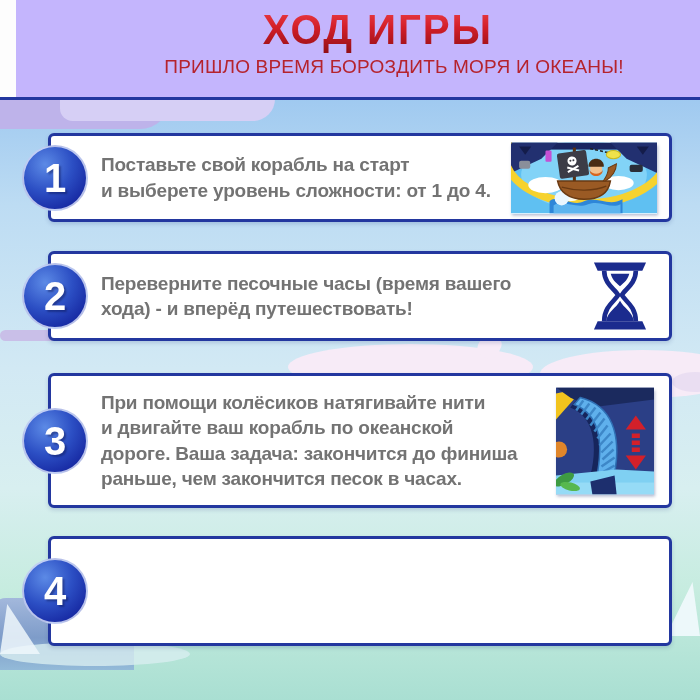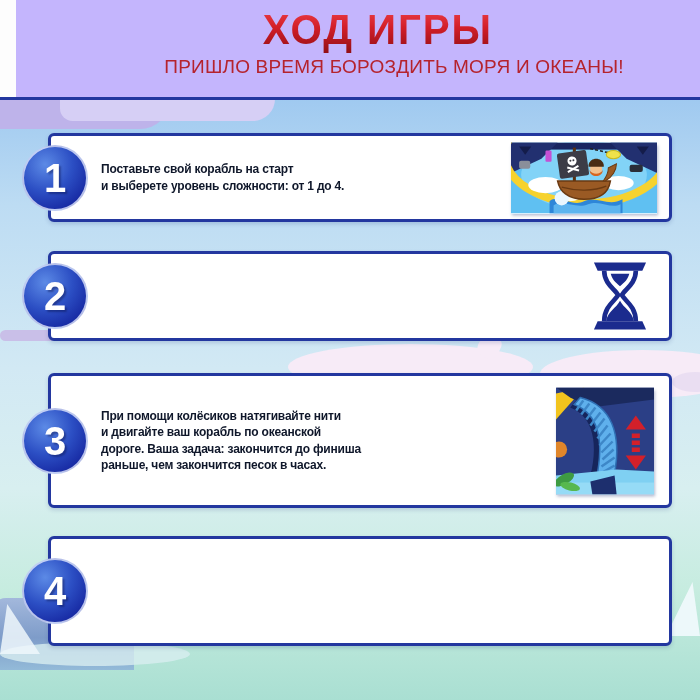--- a/index.html
+++ b/index.html
@@ -52,21 +52,21 @@
   .box-4 { top:536px; height:110px; }
 
   .step-circle { position:absolute; left:-29px; top:50%; transform:translateY(-50%);
     width:66px; height:66px; border-radius:50%;
     background:radial-gradient(circle at 34% 28%, #5c8ae6 0%, #2c4fc4 45%, #14249e 85%);
     border:2px solid rgba(235,240,255,0.75);
     display:flex; align-items:center; justify-content:center; z-index:4; }
   .step-num { color:#ffffff; font-size:40px; font-weight:800;
     text-shadow:2px 2px 2px rgba(10,20,80,0.45); line-height:1; }
 
-  .step-text { margin-left:50px; font-size:12px; font-weight:600; color:#0f172a;
+  .step-text { margin-left:50px; font-size:19px; font-weight:600; color:#737373;
     line-height:1.34; white-space:pre-line; letter-spacing:-0.2px; }
 
   .step-art { position:absolute; top:50%; transform:translateY(-50%); }
   .art-ship { right:12px; width:146px; height:71px; box-shadow:1px 2px 3px rgba(40,60,120,.35); }
   .art-hourglass { right:22px; width:54px; height:68px; }
   .art-wheel { right:15px; width:98px; height:107px; box-shadow:1px 2px 3px rgba(40,60,120,.35); }
 </style>
 </head>
 <body>
 
@@ -132,20 +132,22 @@
       <circle cx="84" cy="26" r="6" fill="#f2c08e"></circle>
       <path d="M77.5 27 C77.5 35 90.5 35 90.5 27 C88 32 80 32 77.5 27 Z" fill="#d8641e"></path>
       <path d="M76.5 22 C78 14 90 14 91.5 22 L91.5 24 L76.5 24 Z" fill="#4a2c14"></path>
     </svg>
   </div>
 
   <div class="step-box box-2">
     <div class="step-circle">
       <span class="step-num">2</span>
     </div>
+    <div class="step-text">Переверните песочные часы (время вашего
+хода) - и вперёд путешествовать!</div>
     <svg class="step-art art-hourglass" viewBox="0 0 58 72">
       <path d="M1 0 H57 L53 9 H5 Z" fill="#1b2b8e"></path>
       <path d="M1 72 H57 L53 63 H5 Z" fill="#1b2b8e"></path>
       <path d="M12 9 C12 23 24 29 27 35 C24 41 12 47 12 63" stroke="#1b2b8e" stroke-width="5" fill="none"></path>
       <path d="M46 9 C46 23 34 29 31 35 C34 41 46 47 46 63" stroke="#1b2b8e" stroke-width="5" fill="none"></path>
       <path d="M29 41 C33 49 42 52 44 63 H14 C16 52 25 49 29 41 Z" fill="#1b2b8e"></path>
       <path d="M19 12 H39 C37 20 31 23 29 25.5 C27 23 21 20 19 12 Z" fill="#1b2b8e"></path>
     </svg>
   </div>
 

